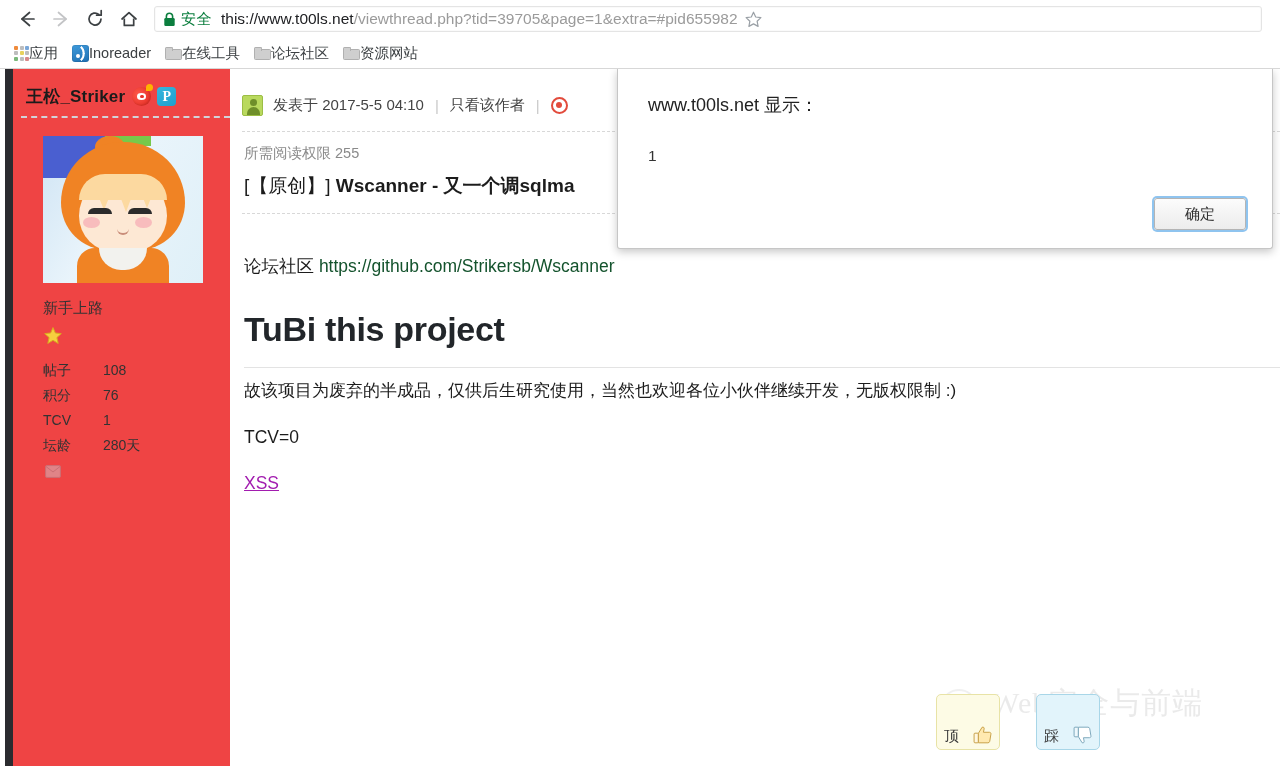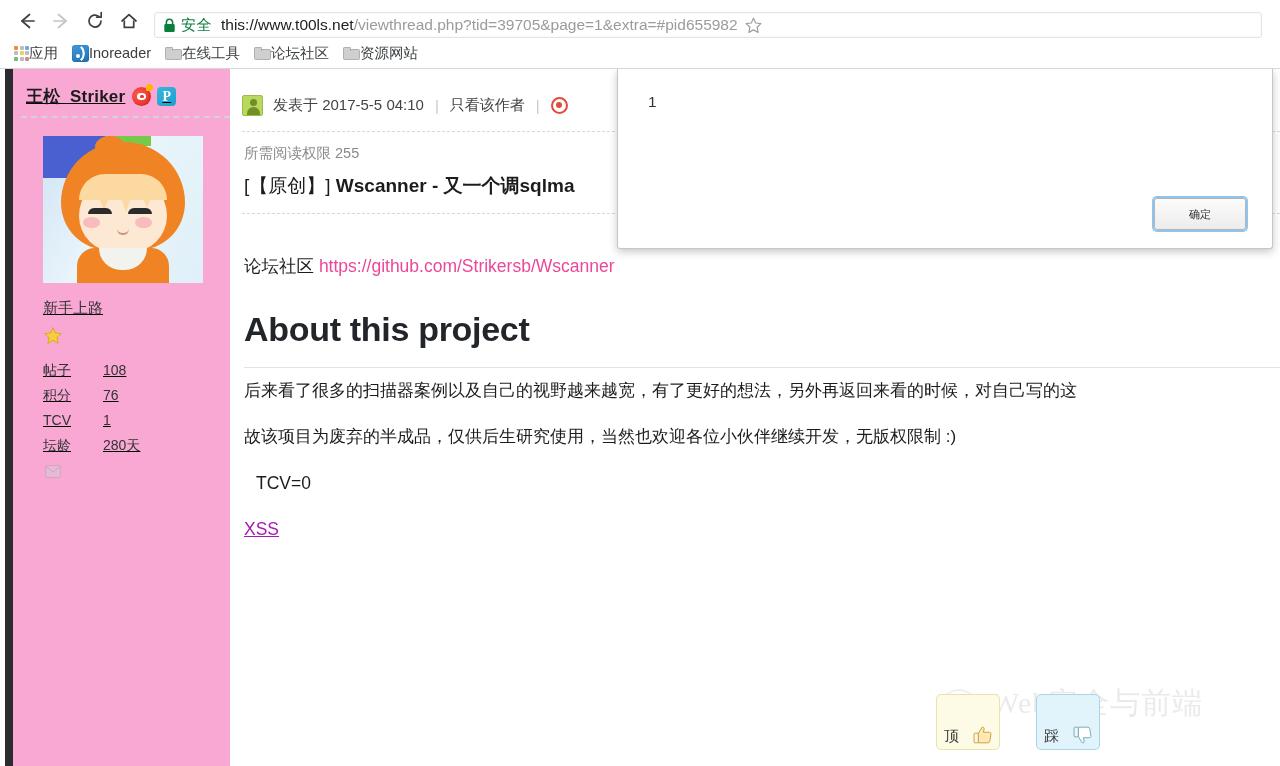--- a/index.html
+++ b/index.html
@@ -4,21 +4,21 @@
 <style>
   html,body{margin:0;padding:0;}
   body{
     width:1280px;height:766px;overflow:hidden;
     background:#ffffff;
     font-family:"Liberation Sans","DejaVu Sans",sans-serif;
     -webkit-font-smoothing:antialiased;
   }
   
   .chrome{width:1280px;background:#ffffff;}
-  .navbar{height:38px;display:flex;align-items:flex-end;padding:0 10px;box-sizing:border-box;}
+  .navbar{height:38px;display:flex;align-items:center;padding:0 10px;box-sizing:border-box;}
   .navbtn{width:34px;height:34px;display:flex;align-items:center;justify-content:center;flex:0 0 auto;}
   .navbtn svg{display:block;}
   .omnibox{
     flex:1 1 auto;height:26px;margin-left:8px;margin-right:8px;
     background:#ffffff;border:1px solid #e4e4e4;border-radius:3px;
     display:flex;align-items:center;padding:0 8px;box-sizing:border-box;
     box-shadow:0 0 0 1px rgba(0,0,0,0.02) inset;
   }
   .lock-wrap{display:flex;align-items:center;flex:0 0 auto;margin-right:9px;}
   .lock-ico{margin-right:5px;display:block;}
@@ -40,21 +40,21 @@
   .rss-ico:before{content:"";position:absolute;left:3.5px;bottom:3px;width:9px;height:9px;border:2px solid #fff;border-radius:0 11px 0 0;border-left:none;border-bottom:none;transform:rotate(45deg);}
   .chrome-sep{height:1px;background:#d7d7d7;width:100%;}
 
   
   .page{position:relative;width:1280px;height:698px;background:#ffffff;overflow:hidden;}
   .edge-bar{position:absolute;left:5px;top:0;width:8px;height:698px;background:#2b2b2f;}
   .page-inner{position:absolute;left:13px;top:0;right:0;bottom:0;background:#ffffff;}
 
   .post-row{display:flex;height:698px;}
   
-  .sidebar{width:217px;flex:0 0 217px;background:#f9a8d4;position:relative;text-decoration:underline;}
+  .sidebar{width:217px;flex:0 0 217px;background:#ef4444;position:relative;}
   .sb-name{padding:16px 0 8px 13px;font-size:17px;font-weight:bold;color:#1b1b1b;display:flex;align-items:center;letter-spacing:.2px;}
   .weibo{width:19px;height:19px;border-radius:50%;background:radial-gradient(circle at 35% 40%,#ff5a4d 0%,#e8342a 70%);margin-left:7px;position:relative;flex:0 0 auto;box-shadow:inset -1px -1px 2px rgba(0,0,0,.12);}
   .weibo:after{content:"";position:absolute;left:5px;top:6px;width:9px;height:6.5px;border-radius:50%;background:#fff;}
   .weibo:before{content:"";position:absolute;left:8px;top:7.5px;width:3.5px;height:3.5px;border-radius:50%;background:#e8342a;z-index:2;}
   .weibo-dot{position:absolute;right:-2px;top:-3px;width:7px;height:7px;border-radius:50% 50% 50% 0;background:#ffb400;}
   .pin{width:19px;height:19px;border-radius:4px;background:linear-gradient(145deg,#35b6df,#1f9fcc);margin-left:6px;display:flex;align-items:center;justify-content:center;flex:0 0 auto;}
   .pin span{color:#fff;font-size:14px;line-height:1;font-weight:bold;font-family:"Liberation Serif",serif;}
   .sb-divider{border-top:2px dashed #d2d2d8;margin:0 0 0 8px;}
   .avatar{width:160px;height:147px;margin:18px 0 0 30px;position:relative;overflow:hidden;background:#d9e7f2;}
   .av-sky{position:absolute;inset:0;background:linear-gradient(120deg,#cfe4f4 0%,#e9f4fb 45%,#dff0f8 100%);}
@@ -95,25 +95,25 @@
   .target-ico{width:17px;height:17px;border-radius:50%;border:2px solid #e24b3c;box-sizing:border-box;position:relative;display:inline-block;vertical-align:middle;}
   .target-ico:after{content:"";position:absolute;left:3.5px;top:3.5px;width:6px;height:6px;border-radius:50%;background:#e24b3c;}
   .meta-dash{border-top:1px dashed #d8d8d8;margin:4px 0 0 0;}
   .perm{font-size:14.5px;color:#8a8a8a;padding:12px 0 0 2px;}
   .title{font-size:19px;font-weight:bold;color:#1c1c1c;padding:10px 0 0 2px;white-space:nowrap;}
   .title .tag{font-weight:normal;}
   .title-dash{border-top:1px dashed #d8d8d8;margin:14px 0 0 0;}
 
   .body{padding:2px 0 0 2px;}
   .dl-line{font-size:17.5px;color:#1c1c1c;padding:38px 0 0 0;white-space:nowrap;}
-  .dl-line a{color:#ec4899;text-decoration:none;}
+  .dl-line a{color:#14532d;text-decoration:none;}
   .h1{font-size:34px;font-weight:bold;color:#22262a;margin:32px 0 0 0;letter-spacing:-0.3px;}
   .h1-rule{border-top:1px solid #e3e3e3;margin:18px 0 0 0;}
   .para{font-size:17px;color:#1c1c1c;line-height:46px;white-space:nowrap;}
-  .plain{font-size:17.5px;color:#1c1c1c;line-height:46px;margin-left:12px;}
+  .plain{font-size:17.5px;color:#1c1c1c;line-height:46px;}
   .xss{font-size:17.5px;line-height:46px;}
   .xss a{color:#a21caf;text-decoration:underline;}
 
   
   .votes{position:absolute;left:706px;top:625px;display:flex;gap:36px;}
   .vote{width:64px;height:56px;border-radius:5px;box-sizing:border-box;position:relative;display:flex;align-items:flex-end;padding:0 0 6px 7px;}
   .vote.up{background:#fdfbe5;border:1px solid #e8e3a6;}
   .vote.down{background:#e2f4fb;border:1px solid #a8d6e8;}
   .vote-label{font-size:15px;color:#3a3a3a;line-height:1;}
   .thumb{position:absolute;right:5px;bottom:4px;width:22px;height:20px;}
@@ -132,21 +132,21 @@
     box-shadow:0 3px 9px rgba(0,0,0,0.22);
     padding:24px 26px 18px 30px;box-sizing:border-box;height:180px;position:relative;
   }
   .dlg-title{font-size:18px;color:#222;margin-bottom:30px;}
   .dlg-msg{font-size:15.5px;color:#333;}
   .dlg-btn-row{position:absolute;right:26px;bottom:18px;}
   .dlg-btn{
     min-width:92px;height:32px;padding:0 18px;box-sizing:border-box;
     background:linear-gradient(#fcfcfc,#ececec);
     border:1px solid #b4b4b4;border-radius:3px;
-    font-size:11px;color:#303030;
+    font-size:15px;color:#303030;
     display:flex;align-items:center;justify-content:center;
     box-shadow:0 0 0 2px #8fc4ef;
     font-family:"Liberation Sans","DejaVu Sans",sans-serif;
     margin-top:14px;
   }
 </style>
 </head>
 <body>
 
 <div class="chrome">
@@ -320,24 +320,23 @@
           <span>Wscanner - 又一个调sqlma</span>
         </div>
         <div class="title-dash"></div>
 
         <div class="body">
           <div class="dl-line">
             <span>论坛社区</span>
             <a href="#">https://github.com/Strikersb/Wscanner</a>
           </div>
 
-          <div class="h1">About this project</div>
+          <div class="h1">TuBi this project</div>
           <div class="h1-rule"></div>
 
-          <div class="para">后来看了很多的扫描器案例以及自己的视野越来越宽，有了更好的想法，另外再返回来看的时候，对自己写的这</div>
           <div class="para">故该项目为废弃的半成品，仅供后生研究使用，当然也欢迎各位小伙伴继续开发，无版权限制 :)</div>
           <div class="plain">TCV=0</div>
           <div class="xss">
             <a href="#">XSS</a>
           </div>
         </div>
 
         <div class="watermark">
           <span class="wechat">
             <span class="wc-b1"></span>
@@ -365,20 +364,21 @@
               <rect x="2.2" y="2.4" width="4.6" height="10.6" rx="1" fill="#eef8fc" stroke="#7fa9bd" stroke-width="1.1"></rect>
             </svg>
           </div>
         </div>
       </div>
 
     </div>
 
     <div class="dlg-shell">
       <div class="dlg">
+        <div class="dlg-title">www.t00ls.net 显示：</div>
         <div class="dlg-msg">1</div>
         <div class="dlg-btn-row">
           <div class="dlg-btn">确定</div>
         </div>
       </div>
     </div>
   </div>
 </div>
 
 </body></html>

